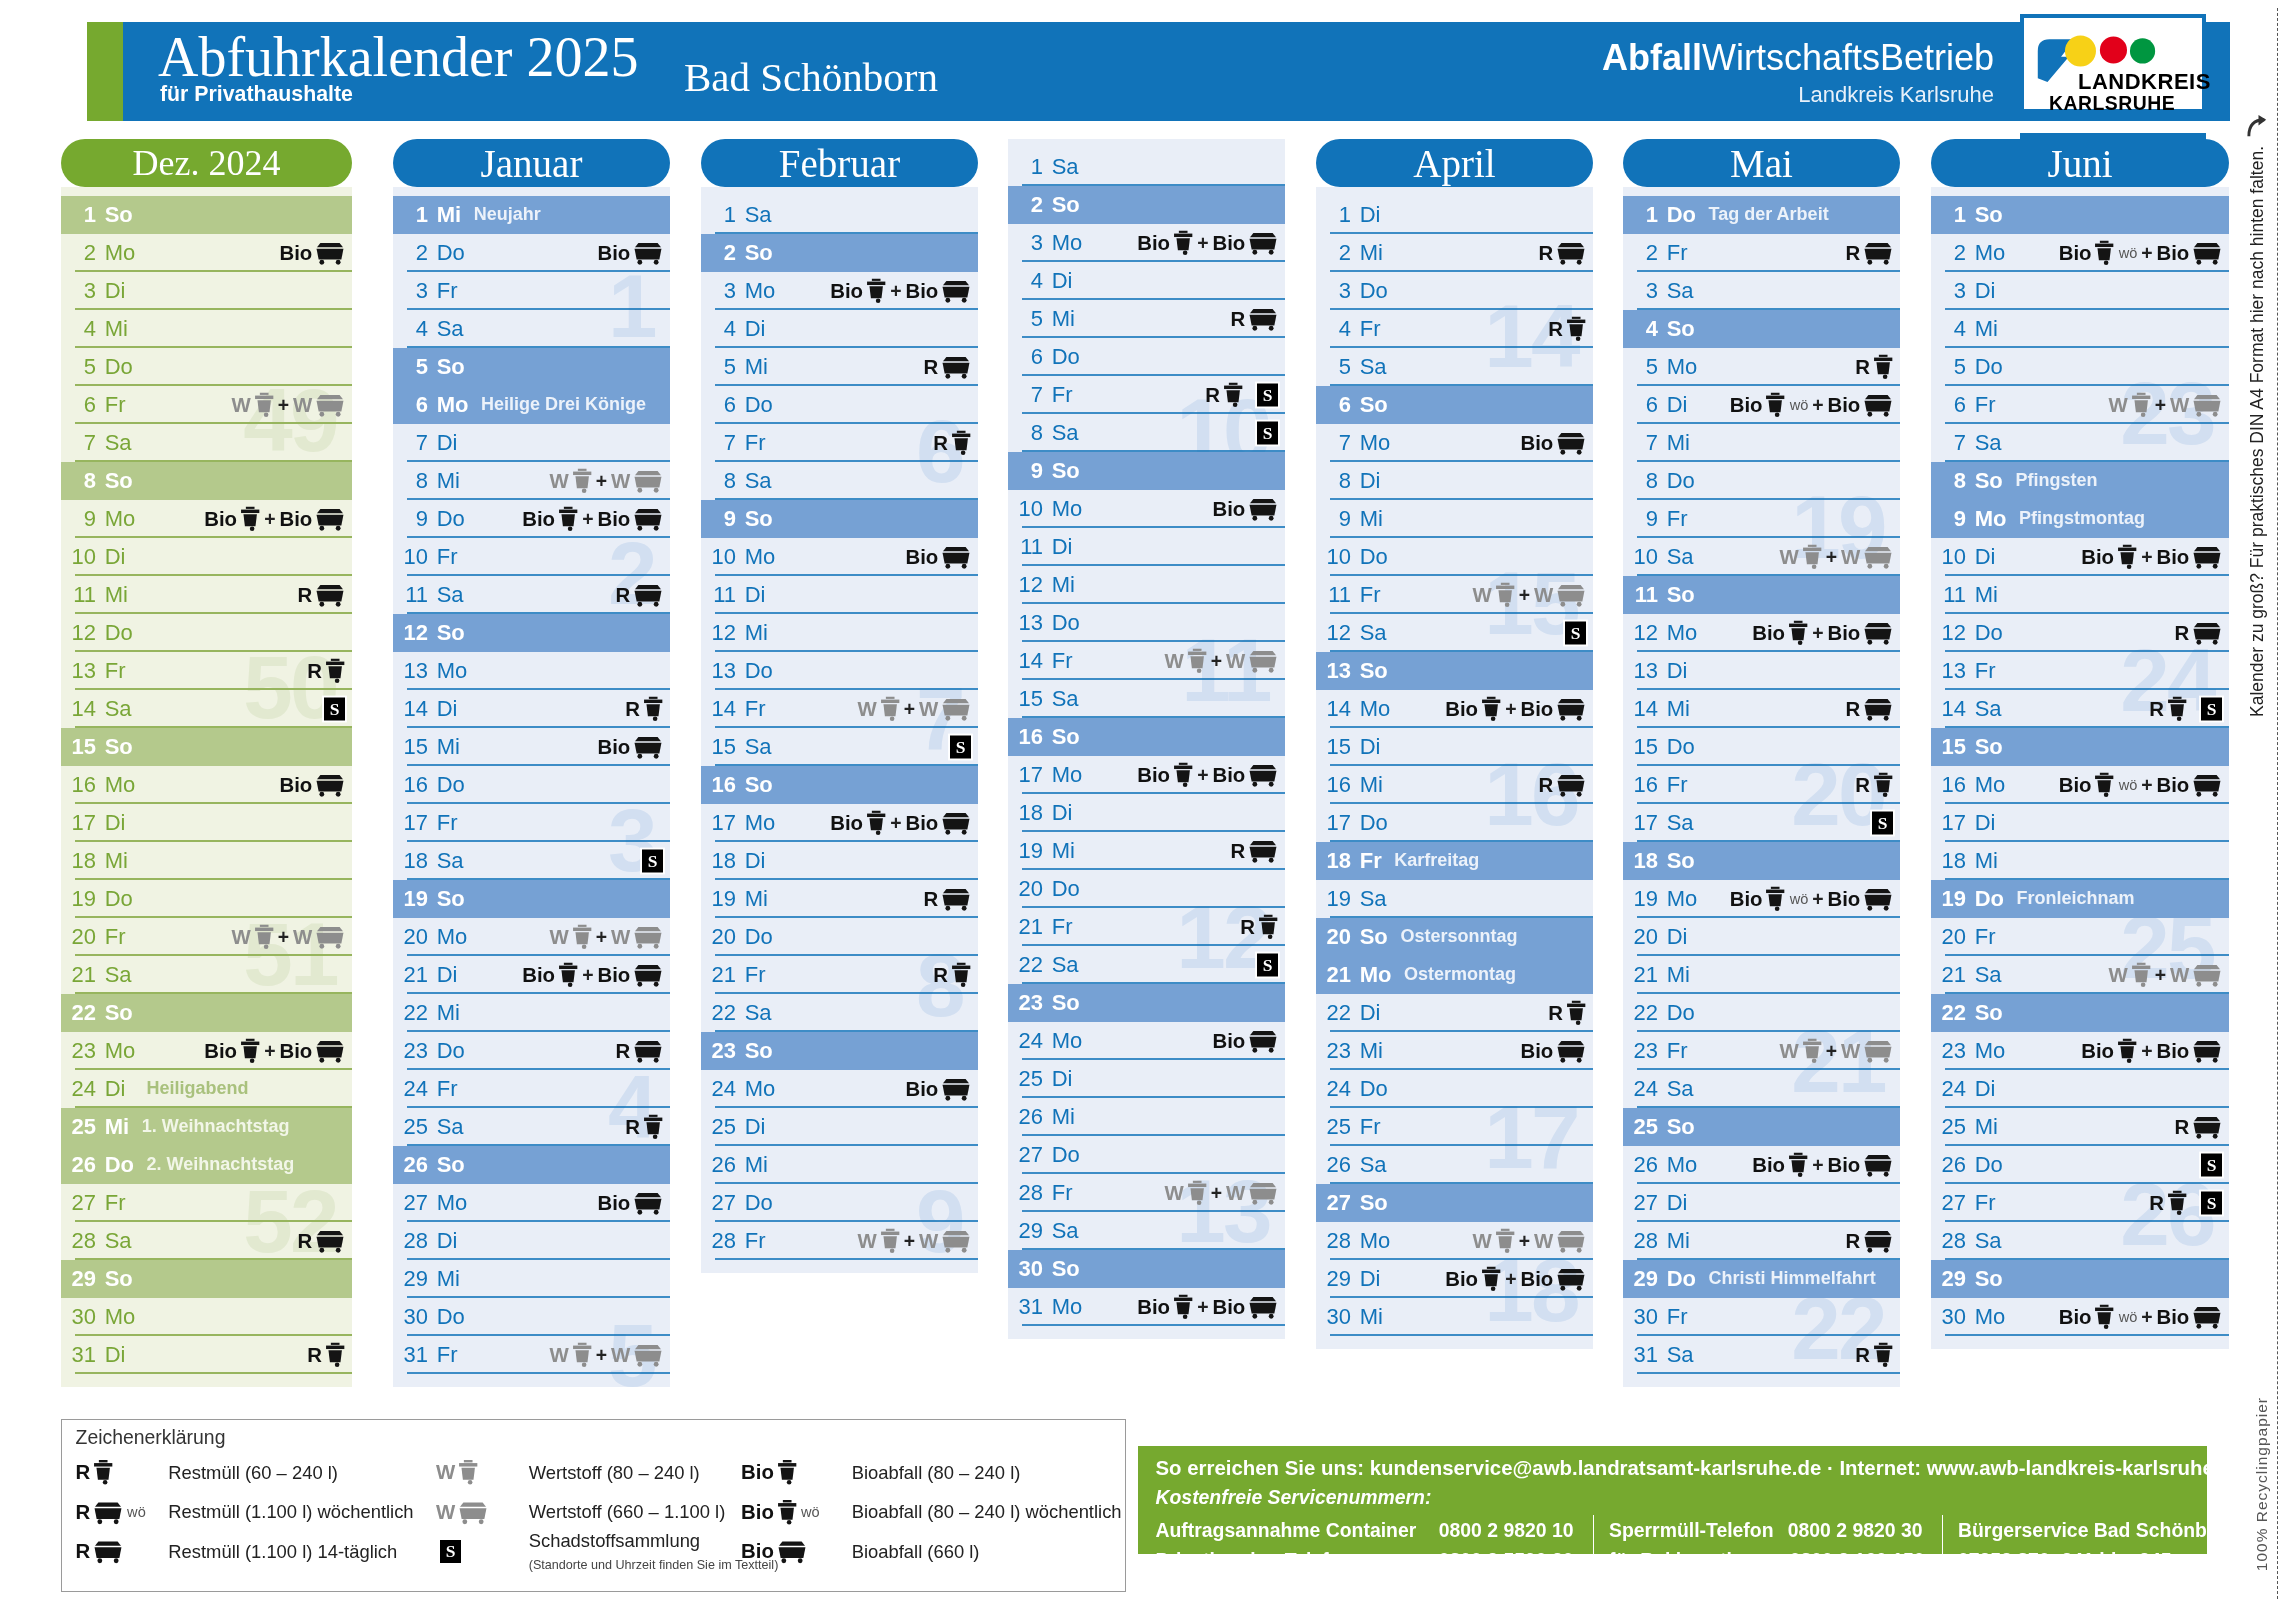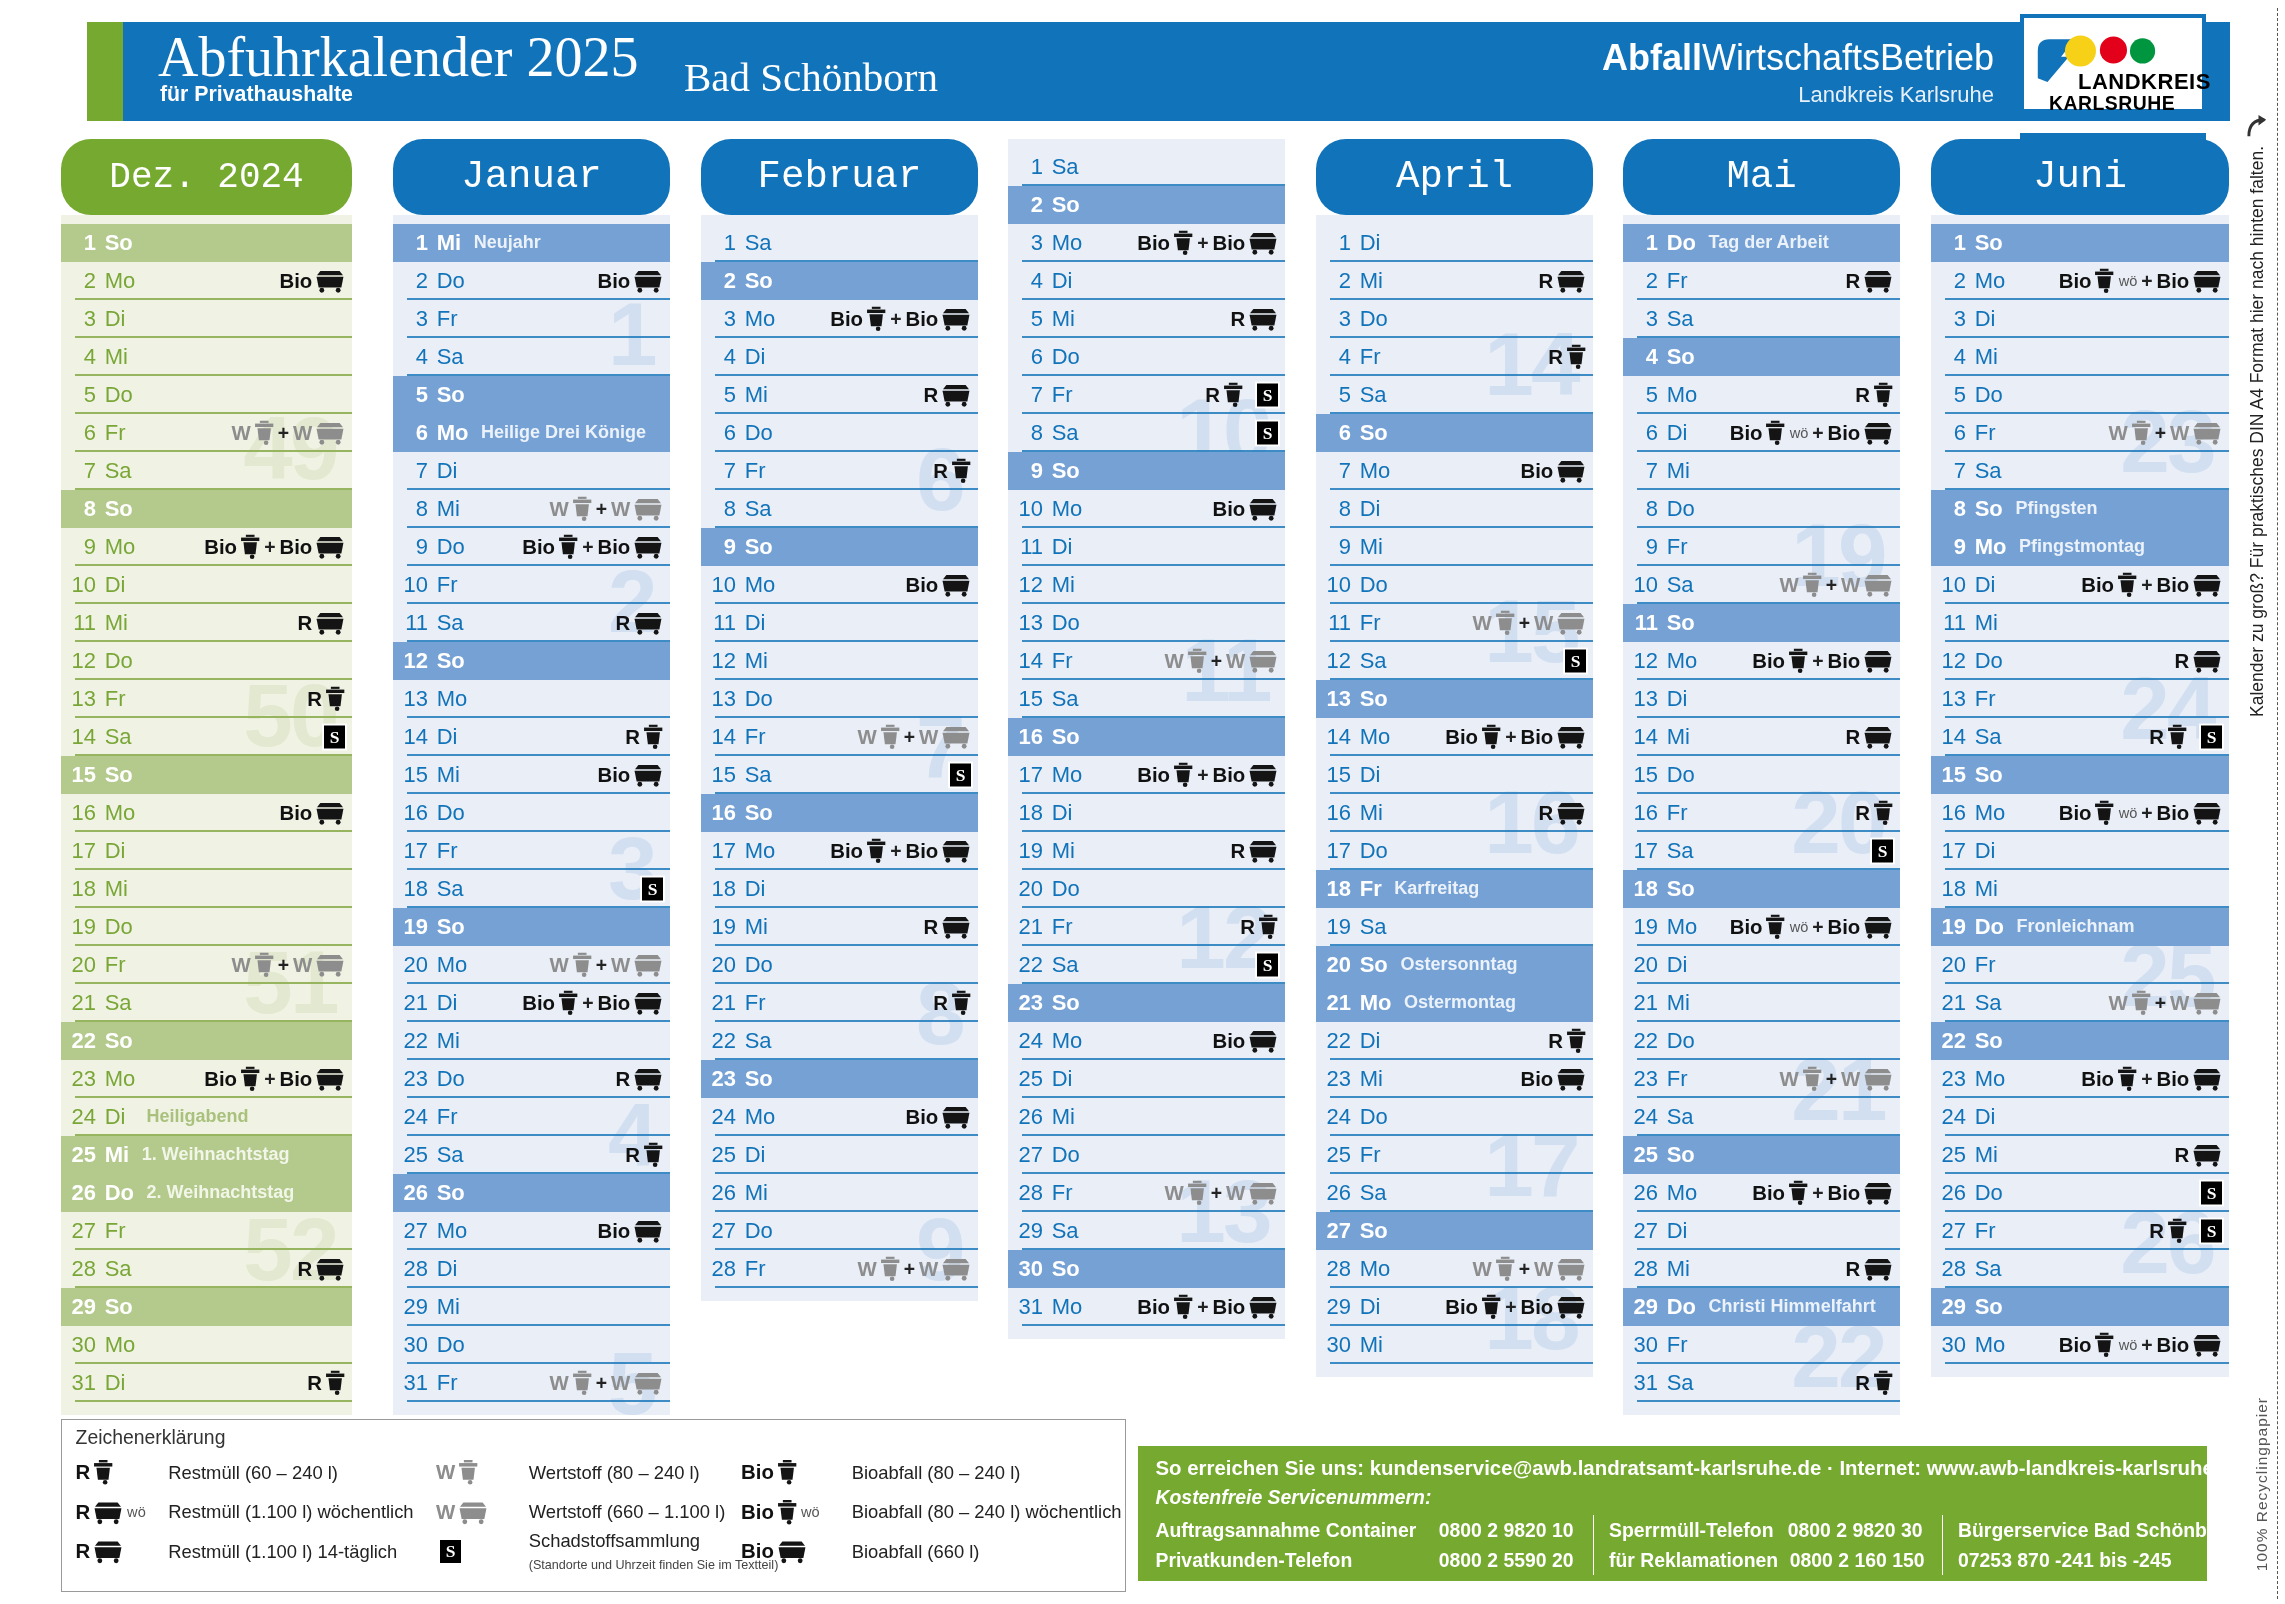--- a/index.html
+++ b/index.html
@@ -15,22 +15,22 @@
   .hdr-org{position:absolute;right:291px;top:37px;color:#fff;font-size:36px;}
   .hdr-org b{font-weight:700;}
   .hdr-org-sub{position:absolute;right:291px;top:82px;color:#e8f1fa;font-size:22px;}
   .logo{position:absolute;left:2020px;top:13.6px;width:186px;height:99px;background:#fff;
         border:4.9px solid #1173b9;box-sizing:border-box;}
   .logo-strip{position:absolute;left:2020px;top:133px;width:186px;height:13.6px;background:#1173b9;}
   .logo-txt1{position:absolute;left:54px;top:51px;font-size:22px;font-weight:700;color:#000;letter-spacing:0.5px;}
   .logo-txt2{position:absolute;left:25px;top:74px;font-size:19.4px;font-weight:700;color:#000;letter-spacing:0.5px;}
   
   .col{position:absolute;top:139px;}
-  .mhead{height:76px;display:flex;align-items:center;justify-content:center;color:#fff;
-         font-family:Liberation Mono, monospace;font-size:39px;border-radius:30px;}
+  .mhead{height:48px;display:flex;align-items:center;justify-content:center;color:#fff;
+         font-family:Liberation Serif, serif;font-size:39px;border-radius:30px;}
   .green .mhead{background:#76a92f;font-size:36px;}
   .blue  .mhead{background:#1173b9;}
   .mbody{position:relative;padding-top:8.7px;}
   .green .mbody{background:#f0f3e3;}
   .blue  .mbody{background:#e9eef7;}
   .day{position:relative;height:38px;display:flex;align-items:center;z-index:1;box-sizing:border-box;}
   .day::after{content:"";position:absolute;left:13.6px;right:0;bottom:0;height:1.9px;z-index:1;}
   .blue  .day::after{background:rgba(17,115,185,.8);}
   .green .day::after{background:#97b55e;}
   .day.hl::after{display:none;}
@@ -61,21 +61,21 @@
   
   #legend{position:absolute;left:61px;top:1419px;width:1065px;height:173px;border:1.9px solid #9a9a9a;
           box-sizing:border-box;background:#fff;}
   #legend .ltitle{position:absolute;left:13.6px;top:5.8px;font-size:19.4px;color:#333;}
   .lcol{position:absolute;top:37px;display:flex;flex-direction:column;gap:8.7px;}
   .litem{display:flex;align-items:center;height:31px;}
   .lico{display:inline-flex;align-items:center;gap:2.9px;flex:none;}
   .ltxt{font-size:18.4px;color:#222;margin-left:9.7px;white-space:nowrap;}
   .lnote{font-size:12.6px;color:#444;}
   
-  #contact{position:absolute;left:1138px;top:1446px;width:1069px;height:135px;background:#76a92f;
+  #contact{position:absolute;left:1138px;top:1446px;width:1069px;height:108px;background:#76a92f;
            color:#fff;box-sizing:border-box;padding:10.7px 17.5px;}
   #contact .c1{font-size:20.4px;font-weight:700;white-space:nowrap;}
   #contact .c2{font-size:19.4px;font-weight:700;font-style:italic;margin-top:6.8px;}
   .cgrid{display:grid;grid-template-columns:437px 349px auto;margin-top:5.8px;}
   .ccol{padding-right:19px;}
   .ccol+.ccol{border-left:1.9px solid #fff;padding-left:15.5px;}
   .crow{display:flex;justify-content:space-between;font-size:19.4px;font-weight:700;line-height:30px;white-space:nowrap;}
   .crow .cl{padding-right:11.6px;}
   
   .foldline{position:absolute;left:2277px;top:7.8px;height:1591px;border-left:1.9px dashed #555;}

